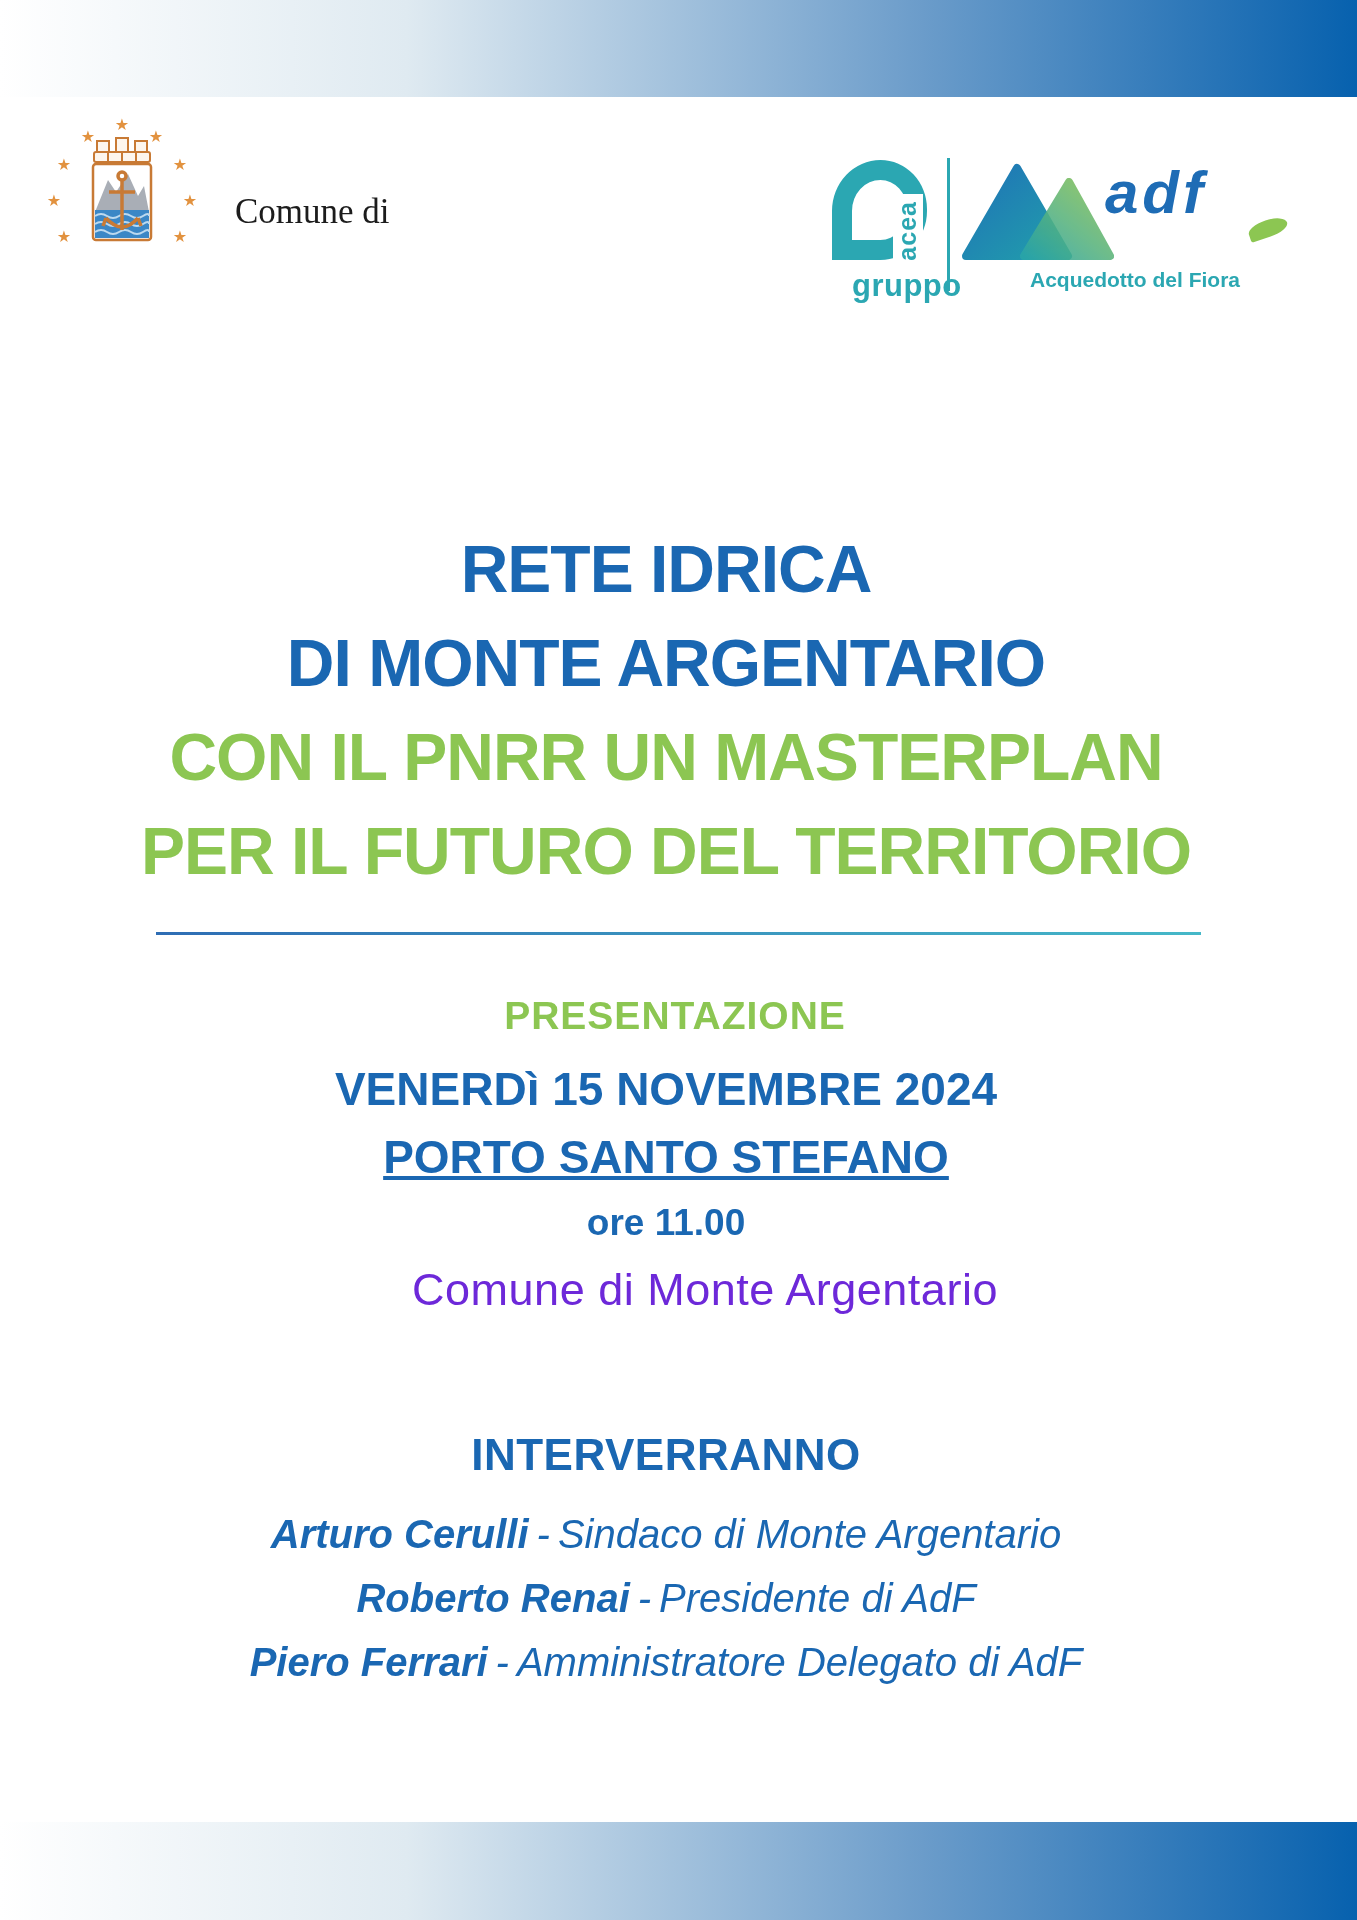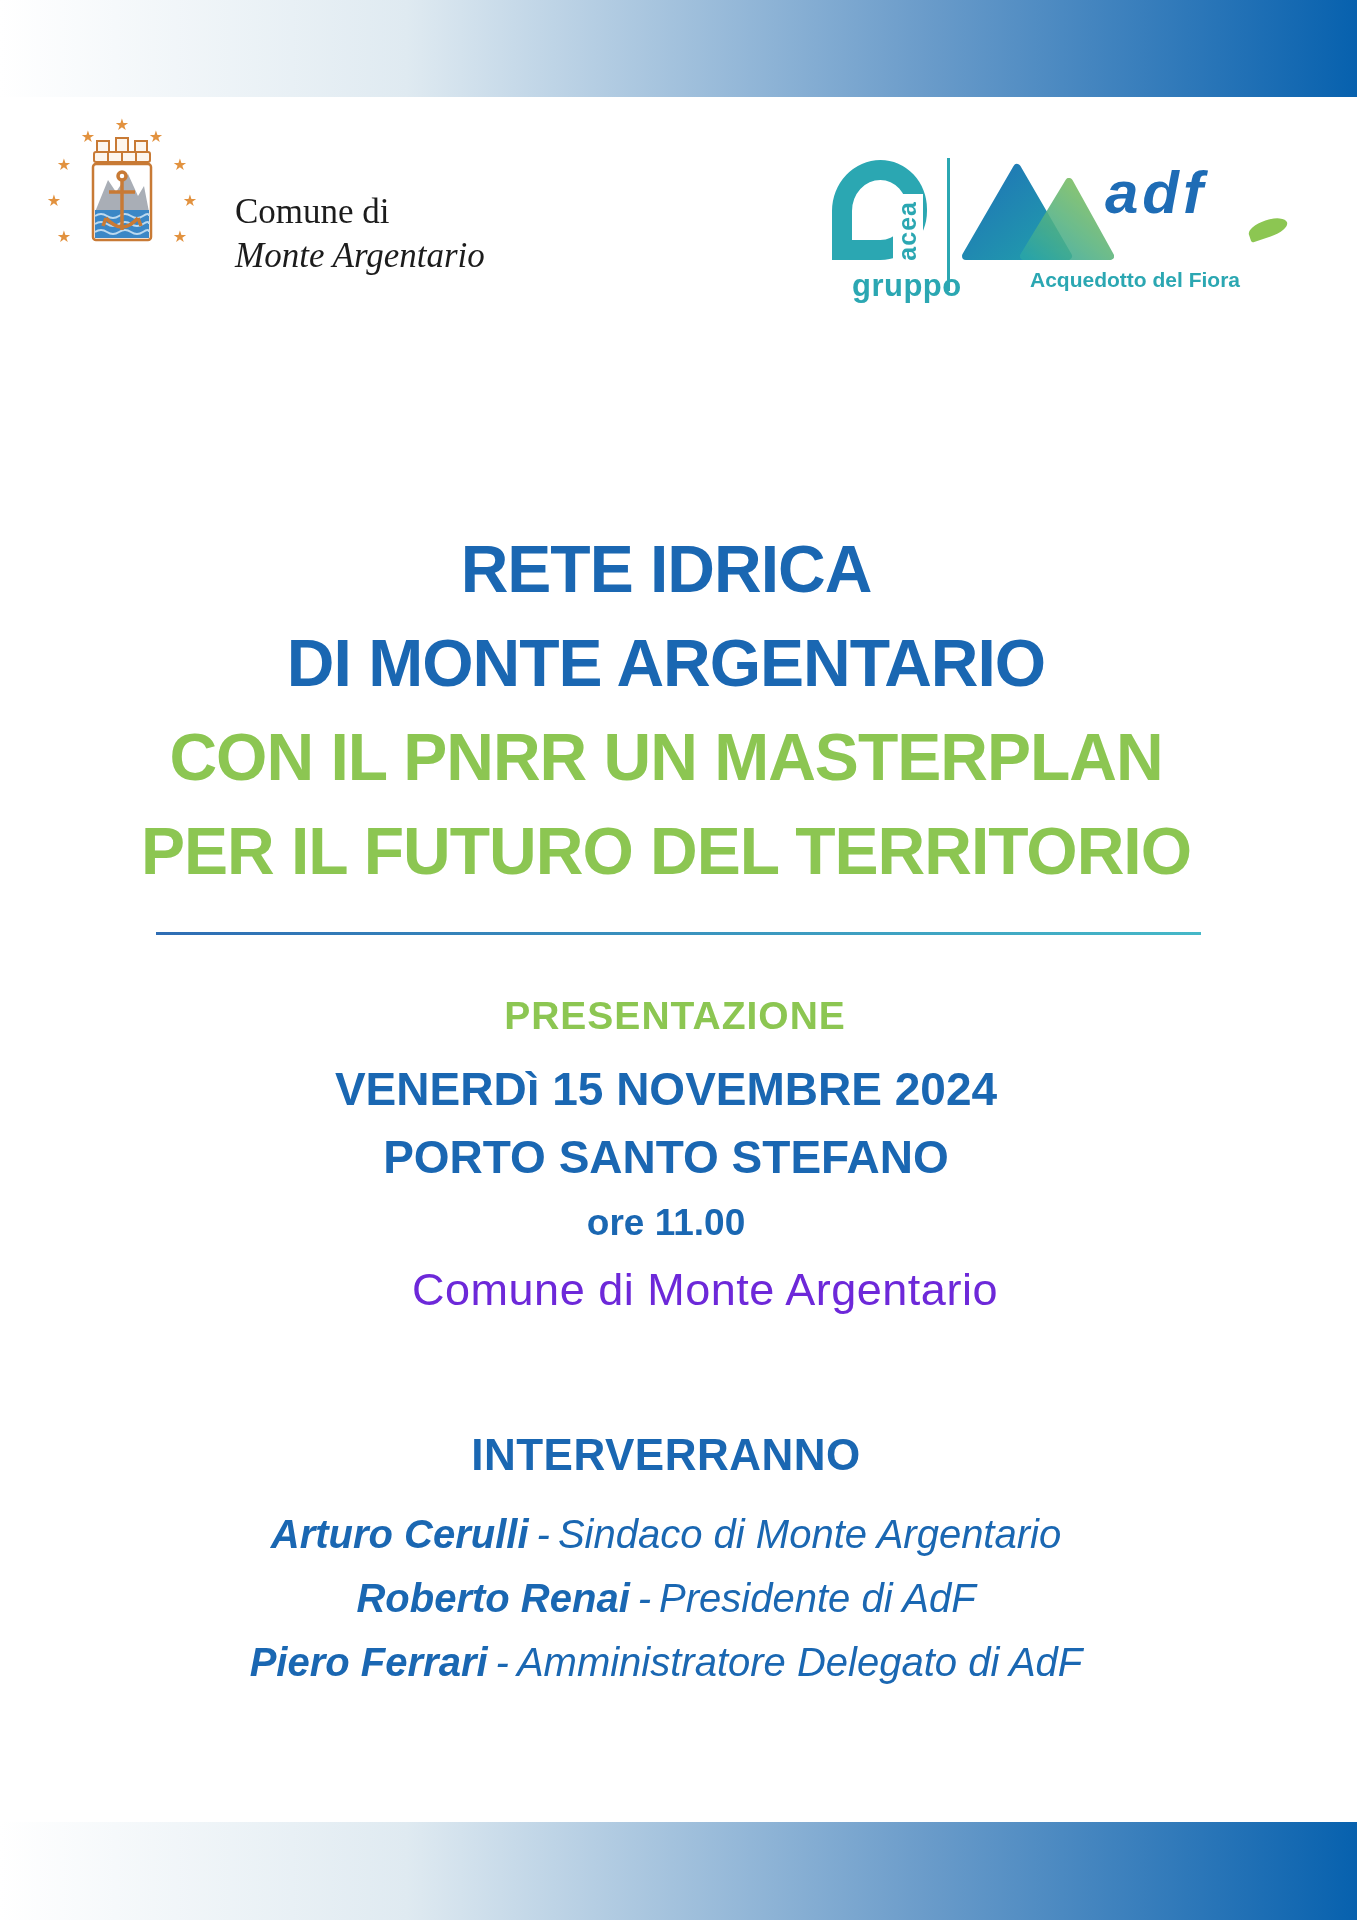--- a/index.html
+++ b/index.html
@@ -82,21 +82,21 @@
   .main-title .green { color: #8cc652; }
 
   .title-divider {
     position: absolute; left: 156px; top: 932px;
     width: 1045px; height: 3px;
     background: linear-gradient(90deg, #2e6db4 0%, #45b8c8 100%);
   }
 
   .kicker { top: 994px; color: #8cc652; font-weight: 700; font-size: 39px; letter-spacing: 1px; margin-left: 9px; }
   .event-date  { top: 1062px; color: #1a67b2; font-weight: 700; font-size: 46px; }
-  .event-place { top: 1130px; color: #1a67b2; font-weight: 700; font-size: 46px; }
+  .event-place { top: 1130px; color: #1a67b2; font-weight: 700; font-size: 46px; text-decoration: underline; }
   .event-time  { top: 1202px; color: #1a67b2; font-weight: 700; font-size: 37px; }
   .event-venue { top: 1264px; color: #6d28d9; font-weight: 400; font-size: 45px; letter-spacing: 0.5px; margin-left: 39px; }
 
   .speakers-heading { top: 1430px; color: #1a67b2; font-weight: 700; font-size: 44px; letter-spacing: 0.5px; }
   .speakers-list { top: 1502px; color: #1a67b2; font-style: italic; font-size: 40px; }
   .speaker-row { height: 64px; line-height: 64px; }
   .speaker-row .s-name { font-weight: 700; }
   .speaker-row .s-sep  { margin: 0 8px; font-weight: 400; }
   .speaker-row .s-role { font-weight: 400; }
 </style>
@@ -143,21 +143,20 @@
       <circle cx="80" cy="68" r="4"></circle>
       <line x1="80" y1="72" x2="80" y2="122"></line>
       <line x1="67" y1="84" x2="93" y2="84"></line>
       <path d="M64,110 q16,18 32,0"></path>
       <path d="M64,110 l-3,8 M96,110 l3,8"></path>
     </g>
   </svg>
 </div>
 <div class="comune-text">
   <div class="l1">Comune di</div>
-  <div class="l2">Monte Argentario</div>
 </div>
 
 <div class="acea-group">
   <div class="acea-drop">
     <div class="acea-vertical-band">
       <span class="acea-vertical-text">acea</span>
     </div>
   </div>
   <div class="acea-caption">gruppo</div>
 </div>

